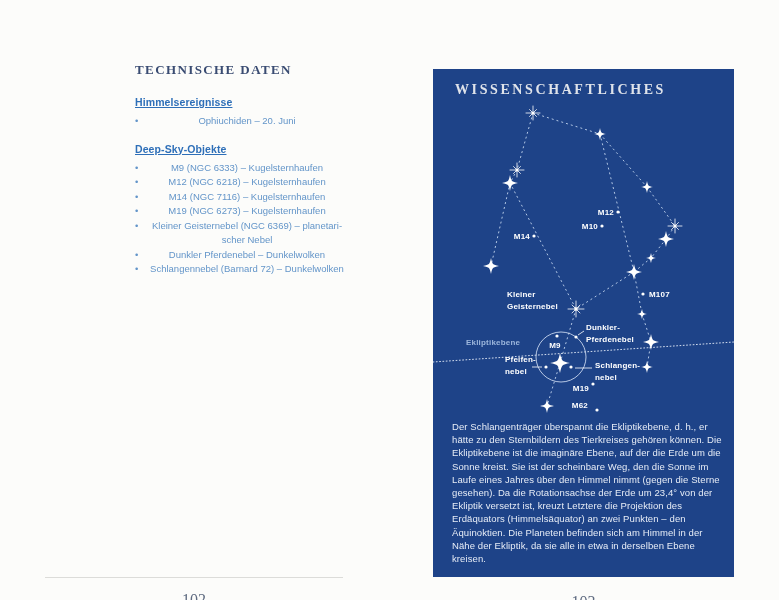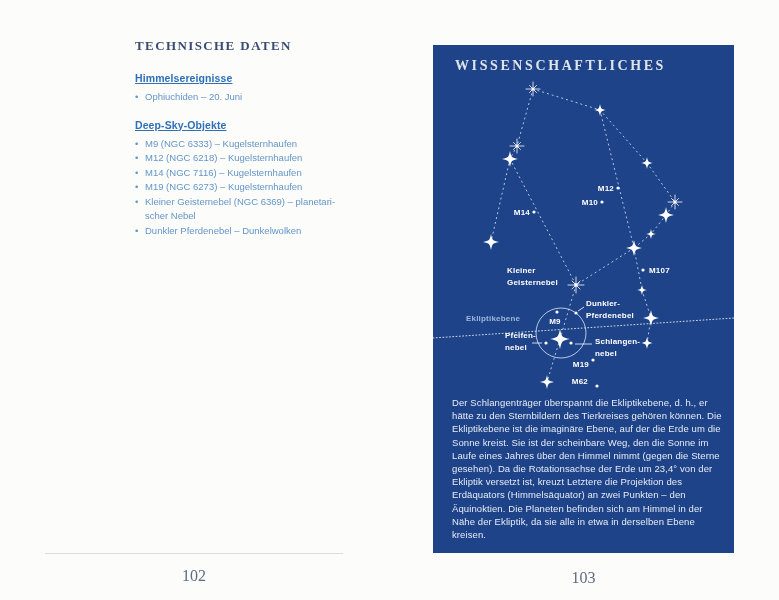--- a/index.html
+++ b/index.html
@@ -1,35 +1,35 @@
 <!DOCTYPE html>
 <html><head>
 <meta charset="utf-8">
 <style>
   html,body{margin:0;padding:0;}
   body{
     width:779px;height:600px;background:#fcfcfa;position:relative;overflow:hidden;
     font-family:"Liberation Sans",sans-serif;
   }
-  .spread{position:absolute;inset:0;}
+  .spread{position:absolute;inset:0;margin-top:24px;}
 
   
   .left-col{position:absolute;left:135px;top:38px;width:214px;}
   .page-title{
     font-family:"Liberation Serif",serif;font-size:13px;font-weight:600;
     letter-spacing:1.4px;color:#3a4c72;margin:0 0 18px 0;
   }
   .section{margin-bottom:14px;}
   .section-heading{
     font-size:10.5px;font-weight:bold;color:#2e6fb8;margin:0 0 6px 0;letter-spacing:.1px;text-decoration:underline;
   }
   ul.blue-list{
     list-style:none;margin:0;padding:0;color:#6395c9;font-size:9.5px;line-height:14.5px;
   }
-  ul.blue-list li{position:relative;padding-left:10px;hyphens:manual;}
+  ul.blue-list li{position:relative;padding-left:10px;hyphens:manual;text-align:center;}
   ul.blue-list li::before{content:"•";position:absolute;left:0;top:0;}
 
   .left-rule{position:absolute;left:45px;top:553px;width:298px;height:1px;background:#dcdcd9;}
   .page-number{
     position:absolute;font-family:"Liberation Serif",serif;font-size:16px;color:#5f6b80;text-align:center;
   }
   .page-number.left{left:45px;width:298px;top:567px;}
   .page-number.right{left:433px;width:301px;top:569px;}
 
   
@@ -64,20 +64,21 @@
 
     <div class="section">
       <h2 class="section-heading">Deep-Sky-Objekte</h2>
       <ul class="blue-list">
           <li>M9 (NGC 6333) – Kugelsternhaufen</li>
           <li>M12 (NGC 6218) – Kugelsternhaufen</li>
           <li>M14 (NGC 7116) – Kugelsternhaufen</li>
           <li>M19 (NGC 6273) – Kugelsternhaufen</li>
           <li>Kleiner Geisternebel (NGC 6369) – planetari­scher Nebel</li>
           <li>Dunkler Pferdenebel – Dunkelwolken</li>
+          <li>Schlangennebel (Barnard 72) – Dunkelwolken</li>
         </ul>
     </div>
   </div>
 
   <div class="left-rule"></div>
   <div class="page-number left">102</div>
 
   <div class="panel">
     <svg class="star-map" viewBox="0 0 301 508">
         <line x1="100" y1="44" x2="167" y2="65" stroke="#bccfea" stroke-width="1" stroke-dasharray="1.2 3.8" stroke-linecap="round" opacity="0.95"></line>

